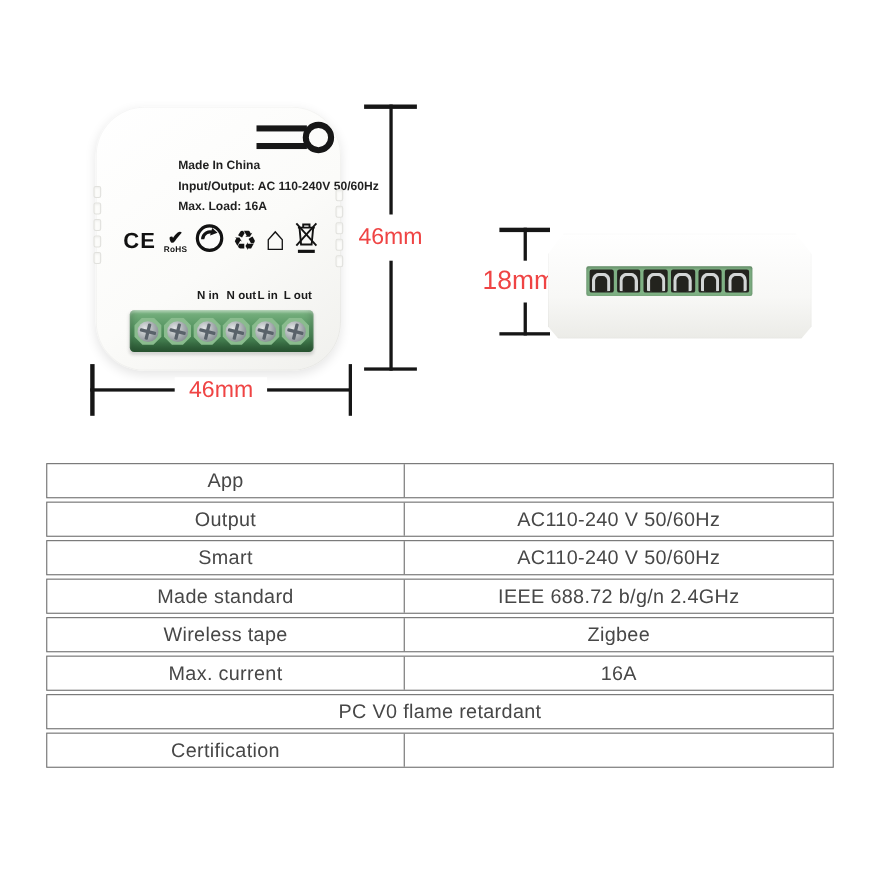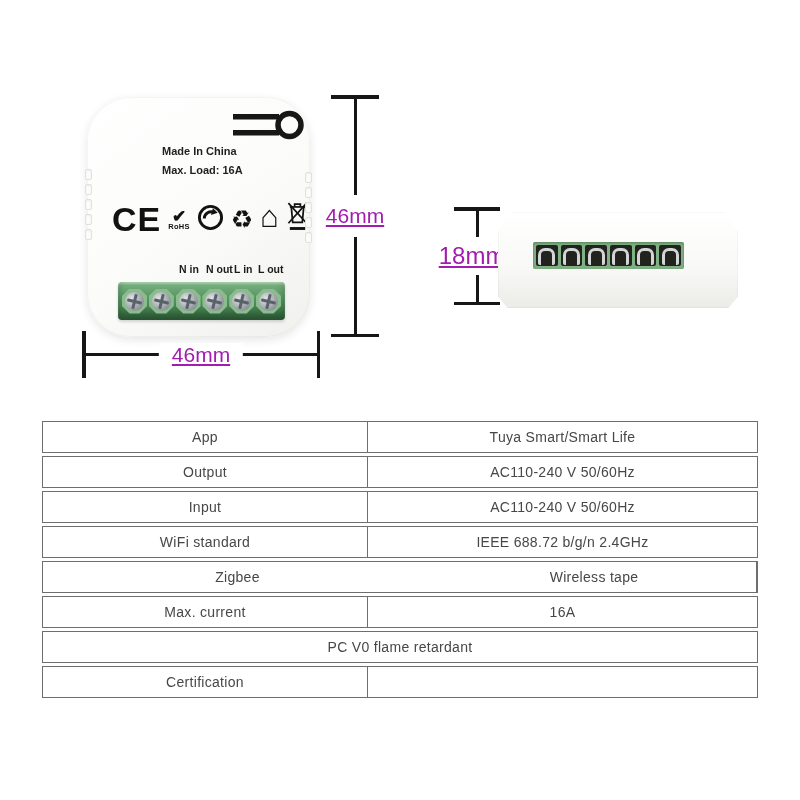--- a/index.html
+++ b/index.html
@@ -9,21 +9,21 @@
   
   .device-front {
     position:absolute; left:87px; top:97px; width:223px; height:240px;
     border-radius:44px;
     background: linear-gradient(145deg,#ffffff 0%,#fbfbf9 55%,#f0f0ed 100%);
     box-shadow: 0 3px 10px rgba(0,0,0,0.10), inset 0 0 0 1px rgba(0,0,0,0.035);
   }
   .keyhole { position:absolute; left:146px; top:12px; }
   .front-text { position:absolute; left:30px; top:45px; font-size:11px; font-weight:600; color:#1f1f1f; line-height:18.5px; white-space:nowrap;margin-left:45px; }
   .cert-icons { position:absolute; left:25px; top:99px; height:46px; display:flex; align-items:center; gap:7px; color:#121212; }
-  .ce-mark { font-size:34px; font-weight:700; letter-spacing:1px; line-height:1; }
+  .ce-mark { font-size:20px; font-weight:700; letter-spacing:1px; line-height:1; }
   .rohs { display:flex; flex-direction:column; align-items:center; line-height:1; }
   .rohs .check { font-size:17px; font-weight:700; }
   .rohs .rohs-txt { font-size:7.5px; font-weight:700; margin-top:-2px; letter-spacing:0.3px; }
   .glyph-recycle { font-size:25px; line-height:1; }
   .glyph-house { font-size:31px; line-height:1; margin-top:-5px; font-weight:400; }
   .terminal-label { position:absolute; top:166px; font-size:10.5px; font-weight:700; color:#1b1b1b; white-space:nowrap; }
   .terminal-block {
     position:absolute; left:31px; top:185px; width:167px; height:38px;
     background: linear-gradient(180deg,#7ab381 0%, #549360 45%, #356f41 100%);
     border-radius:4px;
@@ -40,21 +40,21 @@
   .screw-head::after  { top:50%; left:2px; right:2px; height:3px; margin-top:-1.5px; transform:rotate(14deg); }
   .notch { position:absolute; width:7px; height:11px; background:#fcfcfa; border:1px solid #e1e1dd; border-radius:2px;
     box-shadow: inset 0 1px 2px rgba(0,0,0,0.06); }
 
   
   .dim { position:absolute; color:#161616; }
   .dim .hcap { position:absolute; left:0; right:0; height:3.5px; background:#161616; }
   .dim .vcap { position:absolute; top:0; bottom:0; width:3.5px; background:#161616; }
   .dim .vline { position:absolute; left:50%; top:0; bottom:0; width:3px; margin-left:-1.5px; background:#161616; }
   .dim .hline { position:absolute; top:50%; left:0; right:0; height:3px; margin-top:-1.5px; background:#161616; }
-  .dim .dim-text { position:absolute; background:#ffffff; font-size:21px; color:#a21caf; white-space:nowrap;text-decoration:underline; }
+  .dim .dim-text { position:absolute; background:#ffffff; font-size:21px; color:#ef4444; white-space:nowrap; }
   .dim-front-height { left:331px; top:95px; width:48px; height:242px; }
   .dim-front-height .dim-text { left:50%; top:50%; transform:translate(-50%,-50%); padding:9px 2px; }
   .dim-front-width { left:82px; top:331px; width:238px; height:47px; }
   .dim-front-width .dim-text { left:50%; top:50%; transform:translate(-50%,-50%); padding:0 13px; }
   .dim-side-height { left:454px; top:207px; width:46px; height:98px; }
   .dim-side-height .dim-text { left:50%; top:50%; transform:translate(-57%,-50%); font-size:24px; padding:5px 2px; }
 
   
   .device-side {
     position:absolute; left:498px; top:212px; width:240px; height:96px;
@@ -65,41 +65,42 @@
   }
   .port-strip { position:absolute; left:35px; top:30px; width:151px; height:27px; background:#7fb184;
     border-radius:2px; display:flex; gap:3px; padding:3px; box-shadow: inset 0 1px 3px rgba(0,0,0,0.3); }
   .port { flex:1; background:#23231e; border-radius:2px; }
   .port::before { content:''; display:block; width:11px; height:14px; margin:3px auto 0;
     border:3px solid #d3d6d6; border-bottom:none; border-radius:7px 7px 2px 2px; }
 
   
   .spec-table { position:absolute; left:42px; top:421px; width:716px; }
   .spec-row { display:flex; height:32px; border:1px solid #6e6e6e; margin-bottom:3px; background:#ffffff; }
-  .spec-cell { line-height:30px; text-align:center; font-size:14px; color:#474747; letter-spacing:0.3px; white-space:nowrap; overflow:hidden; }
+  .spec-cell { line-height:30px; text-align:center; font-size:18px; color:#474747; letter-spacing:0.3px; white-space:nowrap; overflow:hidden; }
   .spec-cell.label { width:325px; border-right:1px solid #6e6e6e; }
   .spec-cell.value { flex:1; }
 </style>
 </head>
 <body>
 
 <div class="canvas">
 
   <div class="device-front">
 
     <div class="keyhole">
       <svg width="72" height="36" viewBox="0 0 72 36">
         <rect x="0" y="5" width="46" height="5.5" fill="#171717"></rect>
         <rect x="0" y="21" width="46" height="5.5" fill="#171717"></rect>
         <circle cx="56.5" cy="16" r="11.5" fill="none" stroke="#171717" stroke-width="5.5"></circle>
       </svg>
     </div>
 
     <div class="front-text">
       <div>Made In China</div>
+      <div>Input/Output: AC 110-240V 50/60Hz</div>
       <div>Max. Load: 16A</div>
     </div>
 
     <div class="cert-icons">
       <span class="ce-mark">CE</span>
       <span class="rohs">
         <span class="check">✔</span>
         <span class="rohs-txt">RoHS</span>
       </span>
       <span>
@@ -191,37 +192,36 @@
       <span class="port"></span>
       <span class="port"></span>
       <span class="port"></span>
       <span class="port"></span>
     </div>
   </div>
 
   <div class="spec-table">
     <div class="spec-row">
       <div class="spec-cell label">App</div>
-      <div class="spec-cell value">Tuya Smart/Smart Life</div>
     </div>
     <div class="spec-row">
       <div class="spec-cell label">Output</div>
       <div class="spec-cell value">AC110-240 V 50/60Hz</div>
     </div>
     <div class="spec-row">
-      <div class="spec-cell label">Input</div>
+      <div class="spec-cell label">Smart</div>
       <div class="spec-cell value">AC110-240 V 50/60Hz</div>
     </div>
     <div class="spec-row">
-      <div class="spec-cell label">WiFi standard</div>
+      <div class="spec-cell label">Made standard</div>
       <div class="spec-cell value">IEEE 688.72 b/g/n 2.4GHz</div>
     </div>
     <div class="spec-row">
+      <div class="spec-cell label">Wireless tape</div>
       <div class="spec-cell value">Zigbee</div>
-      <div class="spec-cell label">Wireless tape</div>
     </div>
     <div class="spec-row">
       <div class="spec-cell label">Max. current</div>
       <div class="spec-cell value">16A</div>
     </div>
     <div class="spec-row">
       <div class="spec-cell value">PC V0 flame retardant</div>
     </div>
     <div class="spec-row">
       <div class="spec-cell label">Certification</div>

